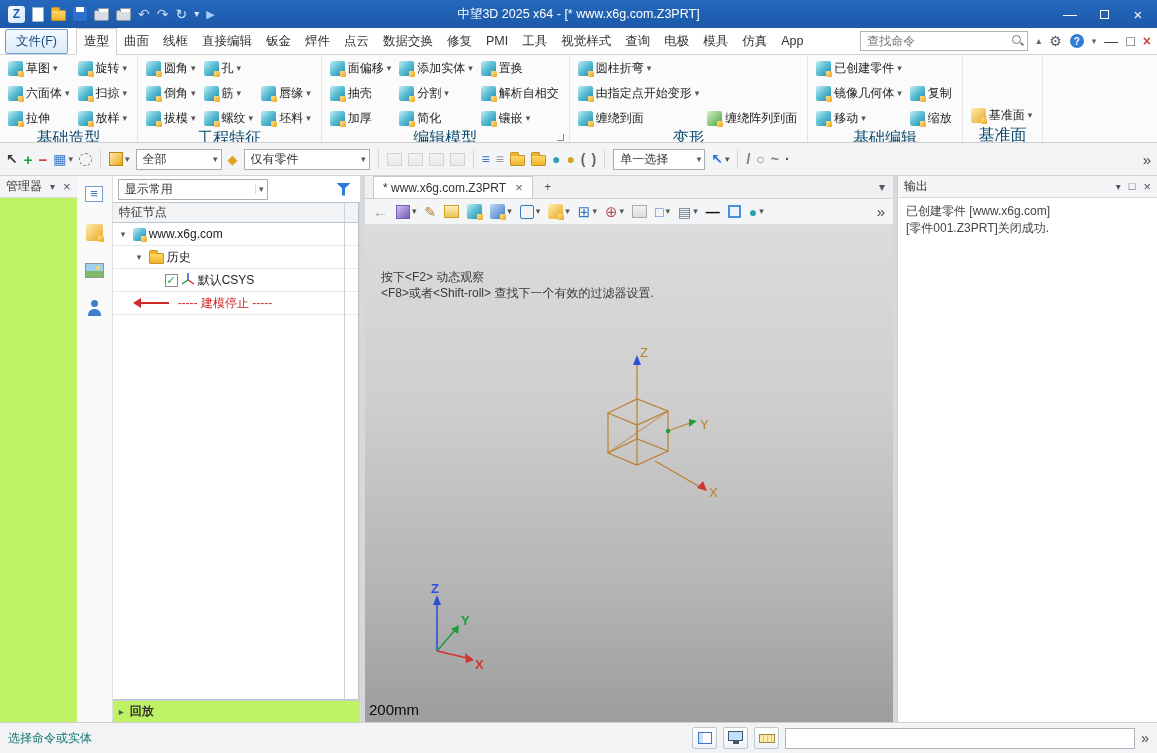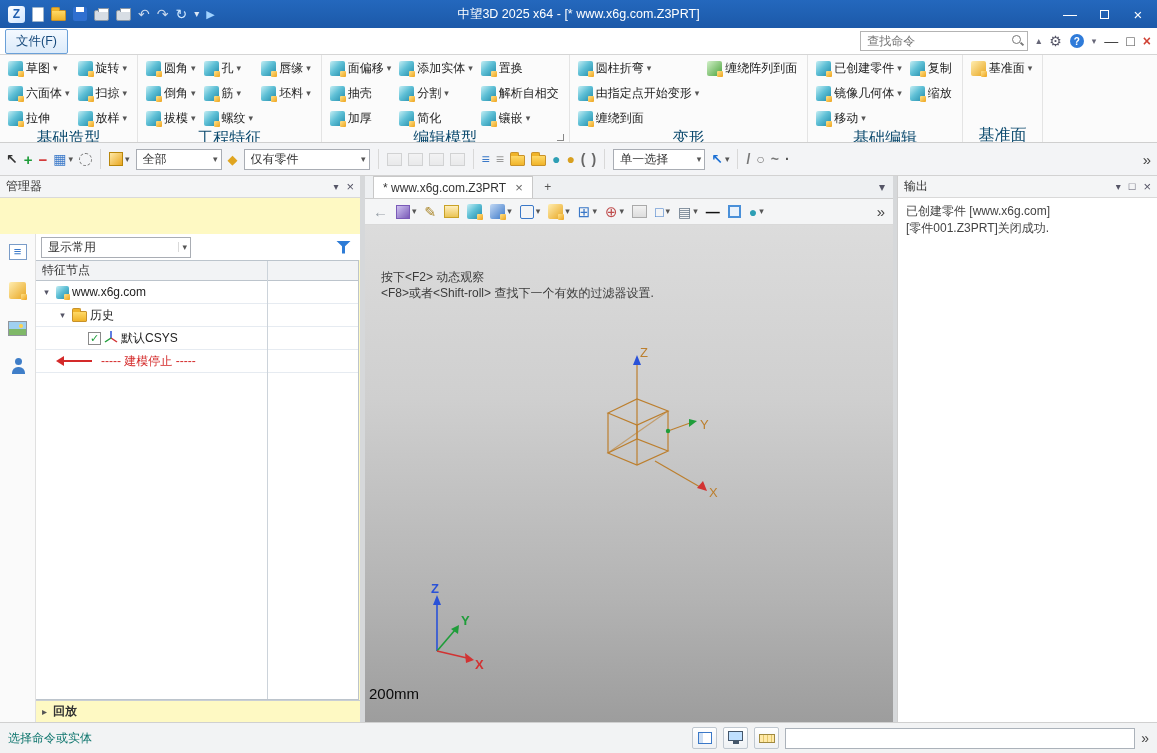--- a/index.html
+++ b/index.html
@@ -30,21 +30,21 @@
   .mtab.active { background:#fdfdfd; border:1px solid #cfcfcf; border-bottom:1px solid #fdfdfd; margin-bottom:-1px; color:#1a1a1a; }
   .menu-right { margin-left:auto; display:flex; align-items:center; gap:8px; padding-right:6px; }
   .searchwrap { position:relative; }
   .searchbox { width:168px; height:20px; border:1px solid #b3b3b3; padding:0 22px 0 6px; font-size:12px;
                font-family:inherit; color:#333; outline:none; background:#fff; }
   .searchwrap .mag { position:absolute; right:4px; top:3px; }
 
   
   .ribbon { background:#fbfbfb; border-bottom:1px solid #cfcfcf; display:flex; align-items:stretch; overflow:hidden; }
   .rgroup { display:flex; flex-direction:column; border-right:1px solid #e4e4e4; padding:1px 5px 0; }
-  .rcols { display:flex; flex:1; }
+  .rcols { display:flex; flex:1;align-items:flex-end; }
   .rcol { display:flex; flex-direction:column; }
   .rbtn { display:flex; align-items:center; gap:3px; height:25px; padding:1px 5px 1px 3px; border-radius:2px; white-space:nowrap; }
   .rtxt { font-size:12px; color:#222; }
   .rlabel { text-align:center; color:#0c4a6e; font-size:16px; height:14px; line-height:13px; position:relative; }
   .launcher { position:absolute; right:0; bottom:3px; width:7px; height:7px;
               border-right:1.5px solid #888; border-bottom:1.5px solid #888; }
 
   
   .gi { display:inline-block; font-size:14px; line-height:1; }
   .tbi { display:inline-flex; align-items:center; gap:2px; }
@@ -105,21 +105,21 @@
                padding:0 3px 0 6px; font-size:12px; color:#333; flex:none; }
   .sel-val { flex:1; overflow:hidden; white-space:nowrap; }
   .sel-caret { font-size:9px; color:#555; border-left:1px solid #d9d9d9; padding-left:3px; margin-left:4px; }
 
   
   .main { display:flex; }
   .vsplit { width:5px; background:#d6d8da; }
   .vsplit2 { width:4px; background:#d6d8da; }
 
   
-  .manager { width:360px; display:flex; flex-direction:column; background:#fef9c3;gap:36px; }
+  .manager { width:360px; display:flex; flex-direction:row; background:#bef264; }
   .panel-title { height:22px; background:#f4f5f6; border-bottom:1px solid #d9d9d9; display:flex; align-items:center;
                  padding:0 6px; color:#333; gap:8px; }
   .panel-title .ticons { margin-left:auto; display:flex; gap:8px; align-items:center; }
   .mgr-body { flex:1; display:flex; min-height:0; }
   .mgr-strip { width:36px; border-right:1px solid #e0e0e0; background:#fafafa; display:flex; flex-direction:column;
                align-items:center; padding-top:10px; gap:22px; }
   .mgr-content { flex:1; display:flex; flex-direction:column; min-width:0; }
   .mgr-filter { height:26px; display:flex; align-items:center; gap:4px; padding:0 5px; background:#fff; }
   .tree-wrap { flex:1; border:1px solid #bcc4cc; border-left:none; margin-right:1px; position:relative;
                display:flex; flex-direction:column; min-height:0; }
@@ -139,21 +139,21 @@
              padding-left:8px; position:relative; }
   .dtab { height:22px; background:#fff; border:1px solid #c8c8c8; border-bottom:none; display:flex; align-items:center;
           gap:9px; padding:0 9px; color:#333; }
   .newtab { width:18px; height:18px; display:flex; align-items:center; justify-content:center; margin:0 0 2px 6px; color:#555; }
   .dt-right { position:absolute; right:8px; bottom:4px; color:#556; }
   .vptoolbar { height:26px; background:#f4f5f6; border-bottom:1px solid #d9d9d9; display:flex; align-items:center;
                padding:0 8px; gap:8px; }
   .viewport { position:relative; flex:1; overflow:hidden;
               background:linear-gradient(180deg,#dcdcdc 0%,#cfcfcf 35%,#b3b3b3 75%,#9d9d9d 100%); }
   .hints { position:absolute; top:3px; left:16px; color:#3a3a3a; line-height:16px;margin-top:41px; }
-  .scale-label { position:absolute; left:4px; bottom:20px; font-size:15px; color:#0a0a0a; font-weight:500; }
+  .scale-label { position:absolute; left:4px; bottom:4px; font-size:15px; color:#0a0a0a; font-weight:500; }
   .dsvg { position:absolute; left:195px; top:118px; }
   .tsvg { position:absolute; left:50px; top:352px; }
 
   
   .output { width:260px; display:flex; flex-direction:column; background:#fff; border-left:1px solid #cfcfcf; }
   .out-body { flex:1; background:#fff; padding:5px 8px; color:#444; line-height:17px; }
 
   
   .statusbar { background:#f2f3f4; border-top:1px solid #d0d0d0; display:flex; align-items:center; padding:0 8px; gap:6px; }
   .sb-msg { color:#0f766e; }
@@ -194,20 +194,39 @@
           <span class="wrestore"></span>
         </span>
         <span class="wbtn">
           <span class="gi" style="color: rgb(255, 255, 255); font-size: 15px;">×</span>
         </span>
       </div>
   </div>
 
   <div class="menubar">
     <div class="filebtn">文件(F)</div>
+    <div class="mtabs" id="menu-tabs">
+        <div class="mtab active">造型</div>
+        <div class="mtab">曲面</div>
+        <div class="mtab">线框</div>
+        <div class="mtab">直接编辑</div>
+        <div class="mtab">钣金</div>
+        <div class="mtab">焊件</div>
+        <div class="mtab">点云</div>
+        <div class="mtab">数据交换</div>
+        <div class="mtab">修复</div>
+        <div class="mtab">PMI</div>
+        <div class="mtab">工具</div>
+        <div class="mtab">视觉样式</div>
+        <div class="mtab">查询</div>
+        <div class="mtab">电极</div>
+        <div class="mtab">模具</div>
+        <div class="mtab">仿真</div>
+        <div class="mtab">App</div>
+      </div>
     <div class="menu-right">
       <div class="searchwrap">
         <input class="searchbox" placeholder="查找命令" style="">
         <span class="mag"></span>
       </div>
       <span id="menu-right-icons" style="display:flex;gap:8px;align-items:center;">
           <span class="gi" style="color: rgb(102, 102, 119); font-size: 10px;">▴</span>
           <span class="gi" style="color: rgb(85, 85, 102); font-size: 14px;">⚙</span>
           <span class="helpc">?</span>
           <span class="gi" style="color: rgb(102, 102, 119); font-size: 9px;">▾</span>

